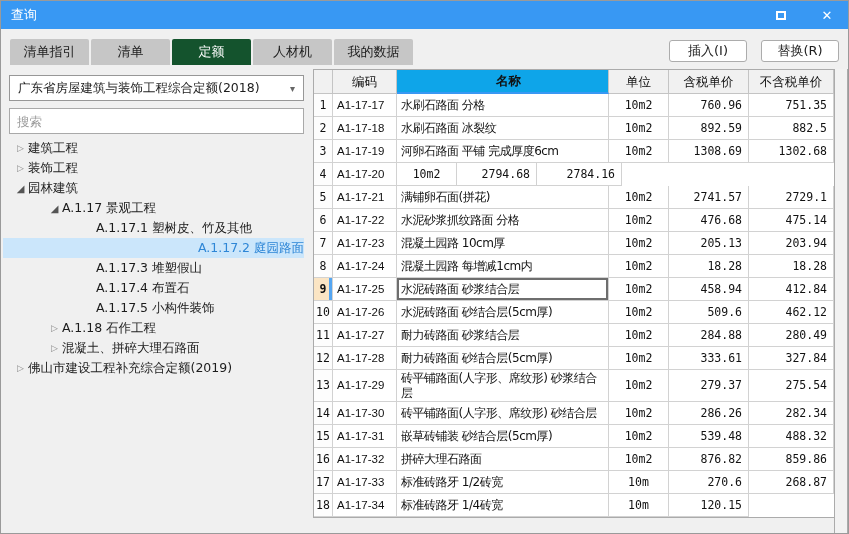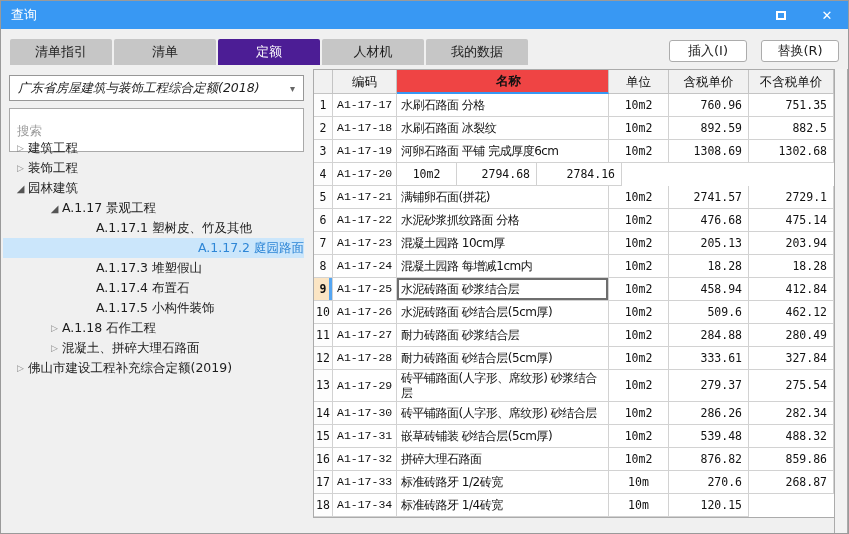--- a/index.html
+++ b/index.html
@@ -8,61 +8,61 @@
     font-family:"DejaVu Sans",sans-serif;border:1px solid #9a9a9a;overflow:hidden;}
   
   .titlebar{position:absolute;left:0;top:0;width:100%;height:28px;background:#3898F3;
     display:flex;align-items:center;color:#fff;font-size:13px;padding-left:10px;}
   .win-controls{position:absolute;right:10px;top:0;height:28px;display:flex;align-items:center;gap:24px;}
   .winbtn{width:22px;height:22px;display:flex;align-items:center;justify-content:center;
     color:#fff;font-size:13px;cursor:default;}
   .maxglyph{width:10px;height:9px;border:2px solid #fff;display:inline-block;}
   
   .tabbar{position:absolute;left:9px;top:38px;display:flex;gap:2px;}
-  .tab{width:102px;height:26px;line-height:26px;text-align:center;background:#C6C6C6;
+  .tab{width:79px;height:26px;line-height:26px;text-align:center;background:#C6C6C6;
     color:#1c1c1c;font-size:13px;border-radius:2px 2px 0 0;}
-  .tab.active{background:#4c1d95;color:#fff;}
+  .tab.active{background:#14532d;color:#fff;}
   .action-buttons{position:absolute;right:9px;top:39px;display:flex;gap:14px;}
   .btn{width:78px;height:22px;background:#fff;border:1px solid #ACACAC;border-radius:3px;
     font-size:13px;color:#1c1c1c;font-family:"DejaVu Sans",sans-serif;padding:0;}
   
   .combo{position:absolute;left:8px;top:74px;width:295px;height:26px;background:#fff;
     border:1px solid #979797;display:flex;align-items:center;font-size:12.5px;color:#1c1c1c;
-    padding:12px 8px;font-style:italic;}
+    padding:12px 8px;}
   .combo-value{flex:1;white-space:nowrap;overflow:hidden;}
   .combo-arrow{color:#666;font-size:10px;}
-  .search{position:absolute;left:8px;top:107px;width:295px;height:44px;background:#fff;
+  .search{position:absolute;left:8px;top:107px;width:295px;height:26px;background:#fff;
     border:1px solid #A9A9A9;font-size:12.5px;padding:0 7px;font-family:"DejaVu Sans",sans-serif;}
   .search::placeholder{color:#9a9a9a;}
   .tree{position:absolute;left:2px;top:137px;width:301px;}
   .tree-row{height:20px;display:flex;align-items:center;font-size:12.5px;color:#1c1c1c;white-space:nowrap;}
   .tree-row .tw{width:15px;display:inline-block;text-align:center;font-size:9px;color:#8a8a8a;flex:0 0 15px;}
   .tree-row.expanded .tw{color:#555;font-size:10px;}
   .tree-row.selected{background:#CBE6FB;color:#2E86D6;}
   
   .grid{position:absolute;left:312px;top:68px;background:#fff;border:1px solid #ABABAB;}
   .grow{display:flex;}
   .gcell{border-right:1px solid #D2D2D2;border-bottom:1px solid #D2D2D2;overflow:hidden;
     font-size:12.5px;color:#111;display:block;}
   .ghead .gcell{background:#F1F1F1;text-align:center;line-height:23px;height:24px;
     border-right:1px solid #C4C4C4;border-bottom:1px solid #C4C4C4;}
-  .ghead .gcell.hl{background:#ef4444;font-weight:bold;border-bottom:2px solid #3898F3;line-height:21px;padding-left:12px;}
+  .ghead .gcell.hl{background:#0ea5e9;font-weight:bold;border-bottom:2px solid #3898F3;line-height:21px;padding-left:12px;}
   .c0{width:19px;flex:0 0 19px;}
   .c1{width:64px;flex:0 0 64px;}
   .c2{width:212px;flex:0 0 212px;}
   .c3{width:60px;flex:0 0 60px;}
   .c4{width:80px;flex:0 0 80px;}
   .c5{width:85px;flex:0 0 85px;}
   .trow{display:flex;height:23px;}
   .trow .gcell{line-height:22px;}
   .trow:nth-child(13){height:32px;}
   .trow:nth-child(13) .gcell{line-height:31px;}
   .trow:nth-child(13) .cell-name{white-space:normal;line-height:15px;padding-top:1px;}
   .cell-num{text-align:center;font-family:"DejaVu Sans Mono",monospace;font-size:11.5px;background:#FDFDFD;}
-  .cell-code{font-family:Liberation Mono, monospace;font-size:11.5px;padding-left:4px;white-space:nowrap;}
+  .cell-code{font-family:Liberation Sans, sans-serif;font-size:11.5px;padding-left:4px;white-space:nowrap;}
   .cell-name{padding-left:4px;white-space:nowrap;letter-spacing:-0.5px;font-size:12px;}
   .cell-unit{text-align:center;font-family:"DejaVu Sans Mono",monospace;font-size:11.5px;}
   .cell-price{text-align:right;padding-right:6px;font-family:"DejaVu Sans Mono",monospace;font-size:11.5px;}
   .trow.current .cell-num{background:#FBE5C4;font-weight:bold;box-shadow:inset -3px 0 0 #55A6F2;}
   .trow.current .cell-name{box-shadow:inset 0 0 0 2px #6e6e6e;}
   
   .vscroll{position:absolute;left:833px;top:68px;width:14px;height:465px;background:#F2F2F2;
     border-left:1px solid #ABABAB;border-right:1px solid #ABABAB;}
 </style>
 </head>

